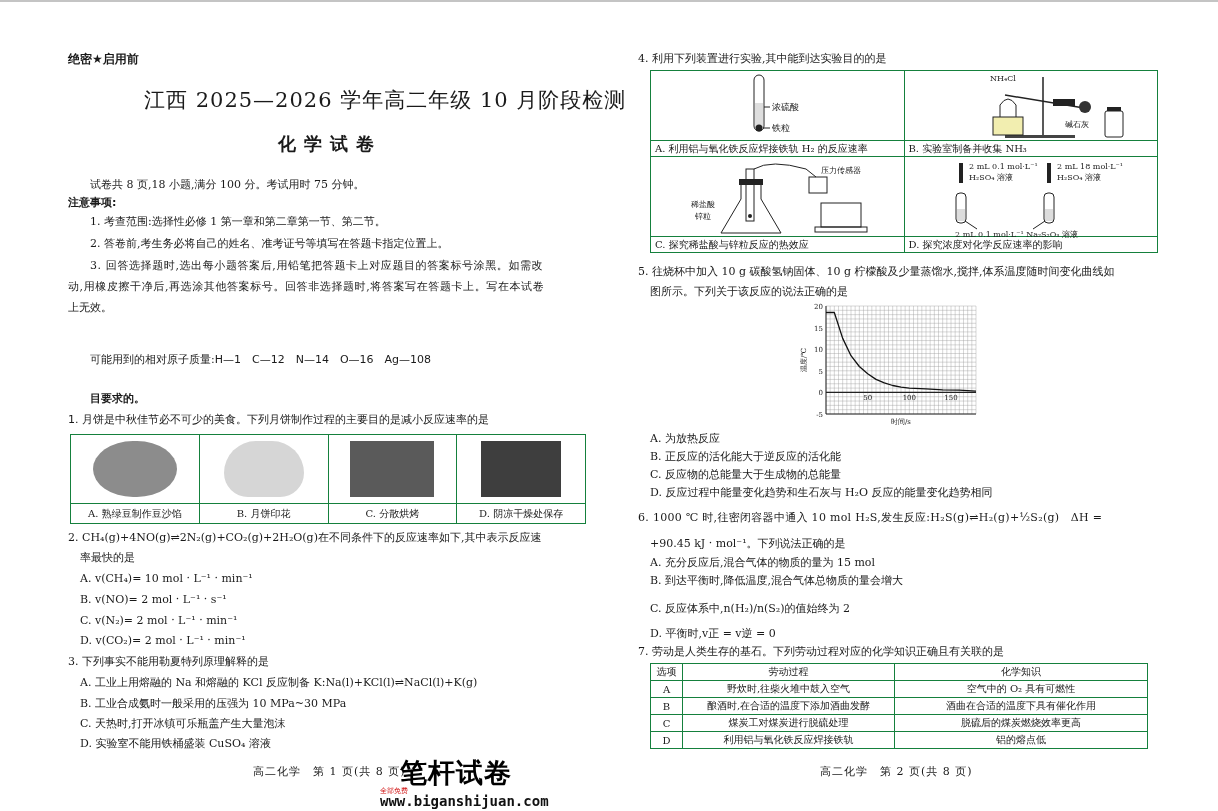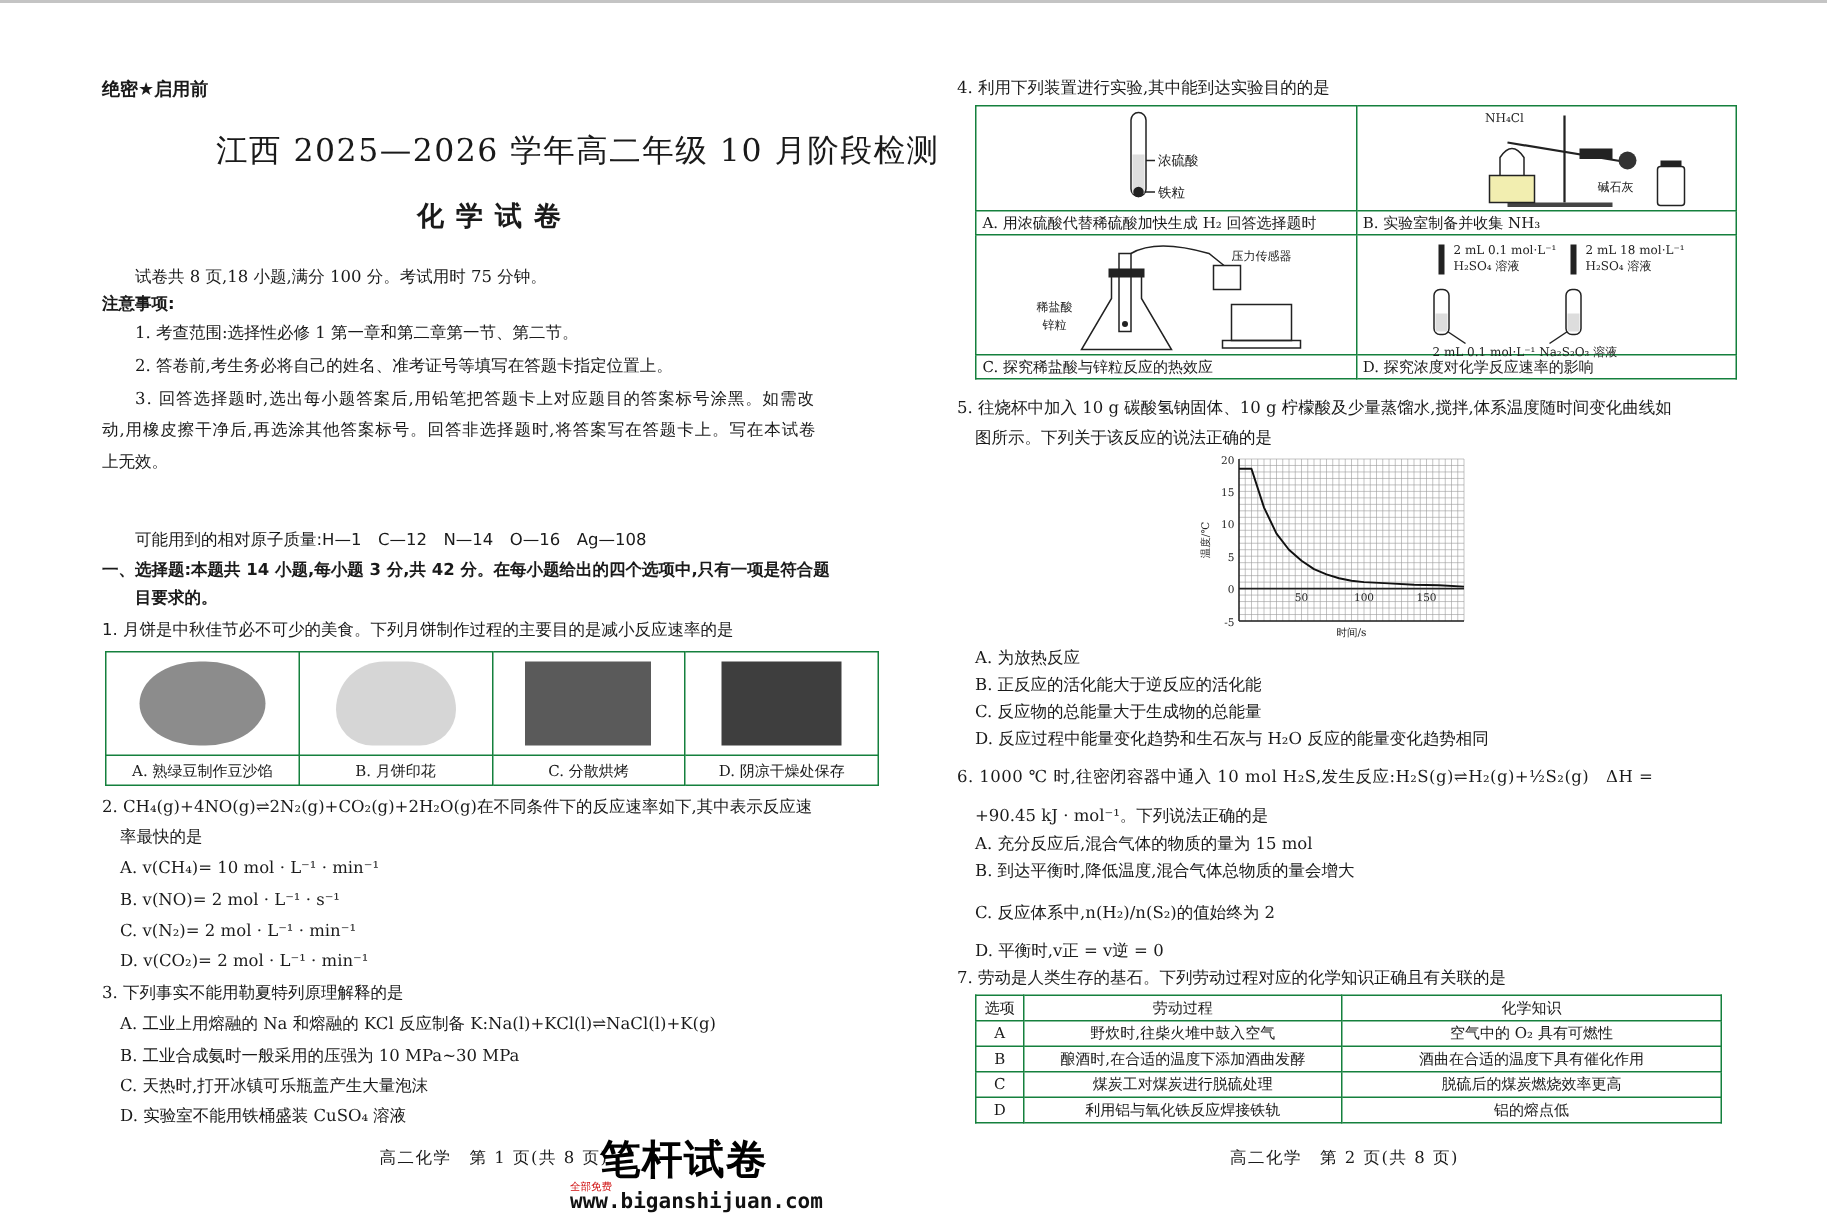--- a/index.html
+++ b/index.html
@@ -37,21 +37,20 @@
   <div class="abs subtitle" style="left:210px;top:132px;">化学试卷</div>
   <div class="abs f11" style="left:22px;top:178px;">试卷共 8 页,18 小题,满分 100 分。考试用时 75 分钟。</div>
   <div class="abs f11 bold" style="left:0;top:196px;">注意事项:</div>
   <div class="abs f11" style="left:22px;top:215px;">1. 考查范围:选择性必修 1 第一章和第二章第一节、第二节。</div>
   <div class="abs f11" style="left:22px;top:237px;">2. 答卷前,考生务必将自己的姓名、准考证号等填写在答题卡指定位置上。</div>
   <div class="abs f11" style="left:22px;top:259px;letter-spacing:0.6px;">3. 回答选择题时,选出每小题答案后,用铅笔把答题卡上对应题目的答案标号涂黑。如需改</div>
   <div class="abs f11" style="left:0;top:280px;letter-spacing:0.6px;">动,用橡皮擦干净后,再选涂其他答案标号。回答非选择题时,将答案写在答题卡上。写在本试卷</div>
   <div class="abs f11" style="left:0;top:301px;">上无效。</div>
 
   <div class="abs f11 sans" style="left:22px;top:353px;">可能用到的相对原子质量:H—1　C—12　N—14　O—16　Ag—108</div>
-  <div class="abs f11 bold" style="left:0;top:373px;">一、选择题:本题共 14 小题,每小题 3 分,共 42 分。在每小题给出的四个选项中,只有一项是符合题</div>
   <div class="abs f11 bold" style="left:22px;top:392px;">目要求的。</div>
 
   <div class="abs f11 sans" style="left:0;top:413px;">1. 月饼是中秋佳节必不可少的美食。下列月饼制作过程的主要目的是减小反应速率的是</div>
   <table class="grid" style="left:2px;top:434px;width:516px;">
     <tbody>
         <tr style="height:64px;">
       <td style="width:25%;">
             <div class="imgbox" style="width:84px;height:56px;background:#8c8c8c;border-radius:40px/28px;"></div>
           </td>
       <td style="width:25%;">
@@ -120,21 +119,21 @@
           <line x1="60" y1="24" x2="145" y2="38" stroke="#222" stroke-width="1.5"></line>
           <rect x="108" y="28" width="22" height="7" fill="#222"></rect>
           <circle cx="140" cy="36" r="6" fill="#333"></circle>
           <text x="120" y="56" font-size="8" fill="#222">碱石灰</text>
           <rect x="160" y="40" width="18" height="26" rx="2" fill="none" stroke="#222"></rect>
           <rect x="162" y="36" width="14" height="4" fill="#222"></rect>
         </svg>
       </td>
     </tr>
     <tr>
-      <td class="cap">A. 用浓硫酸代替稀硫酸加快生成 H₂ 回答选择题时</td>
+      <td class="cap">A. 利用铝与氧化铁反应焊接铁轨 H₂ 的反应速率</td>
       <td class="cap">B. 实验室制备并收集 NH₃</td>
     </tr>
     <tr>
       <td style="height:80px;position:relative;">
         <svg width="220" height="80" viewBox="0 0 220 80" style="position:absolute;left:30px;top:2px;">
           <path d="M60 22 L60 40 L40 74 L100 74 L80 40 L80 22" fill="none" stroke="#222"></path>
           <rect x="58" y="20" width="24" height="6" fill="#222"></rect>
           <rect x="65" y="10" width="8" height="52" fill="none" stroke="#222"></rect>
           <path d="M73 10 Q90 0 125 10 L135 18" fill="none" stroke="#222"></path>
           <rect x="128" y="18" width="18" height="16" fill="none" stroke="#222"></rect>

